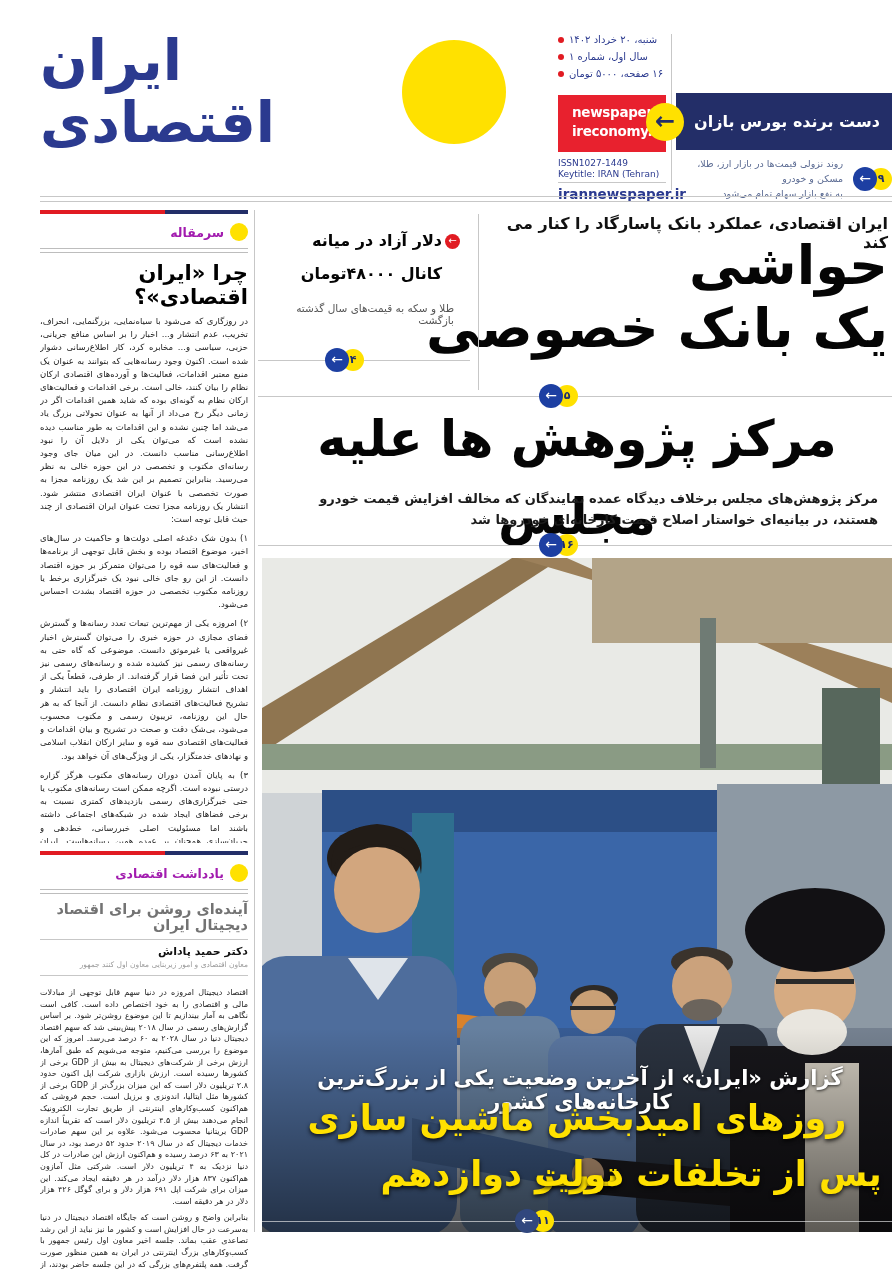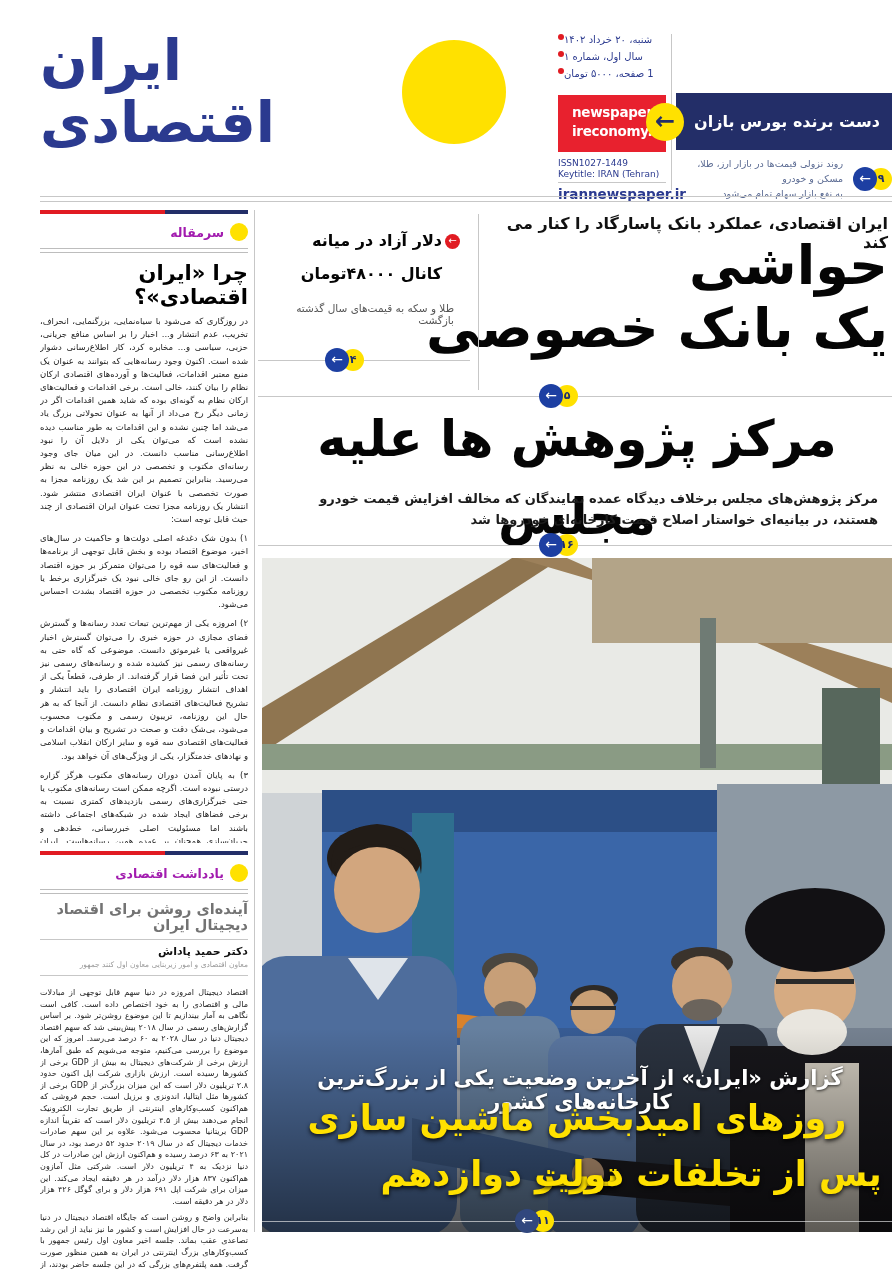--- a/index.html
+++ b/index.html
@@ -9,21 +9,21 @@
   }
   .abs{position:absolute;}
   .hl{background:#c7c7c7;height:1px;}
 
   
   .logo-text{left:40px;top:30px;width:360px;text-align:left;direction:rtl;}
   .logo-text div{font-weight:900;color:#2b3a8f;font-size:56px;line-height:62px;text-align:left;}
   .logo-circle{left:402px;top:40px;width:104px;height:104px;border-radius:50%;background:#ffe100;}
 
   .dateline{left:558px;top:34px;width:110px;direction:ltr;}
-  .dateline .row{display:flex;margin-bottom:6px;}
+  .dateline .row{display:flex;align-items:center;gap:5px;margin-bottom:6px;}
   .dateline .dot{width:6px;height:6px;border-radius:50%;background:#e11b22;flex:0 0 auto;}
   .dateline .txt{direction:rtl;font-size:10px;color:#2b3a8f;white-space:nowrap;}
 
   .webbox{left:558px;top:95px;width:108px;height:57px;background:#e8212e;color:#fff;
     direction:ltr;text-align:left;padding:8px 14px;box-sizing:border-box;
     font-weight:bold;font-size:13.5px;line-height:19px;letter-spacing:-0.3px;}
   .issn{left:558px;top:158px;width:108px;direction:ltr;text-align:left;color:#2b3a8f;
     font-size:9px;line-height:11px;}
   .issn-line{left:558px;top:182px;width:108px;}
   .site{left:558px;top:186px;width:108px;direction:ltr;text-align:left;color:#2b3a8f;
@@ -108,21 +108,21 @@
     <div class="row">
       <span class="dot"></span>
       <span class="txt">شنبه، ۲۰ خرداد ۱۴۰۲</span>
     </div>
     <div class="row">
       <span class="dot"></span>
       <span class="txt">سال اول، شماره ۱</span>
     </div>
     <div class="row">
       <span class="dot"></span>
-      <span class="txt">1 صفحه، ۵۰۰۰ تومان</span>
+      <span class="txt">۱۶ صفحه، ۵۰۰۰ تومان</span>
     </div>
   </div>
 
   <div class="abs webbox">
     <div>newspaper.</div>
     <div>ireconomy.com</div>
   </div>
 
   <div class="abs issn">
     <div>ISSN1027-1449</div>

